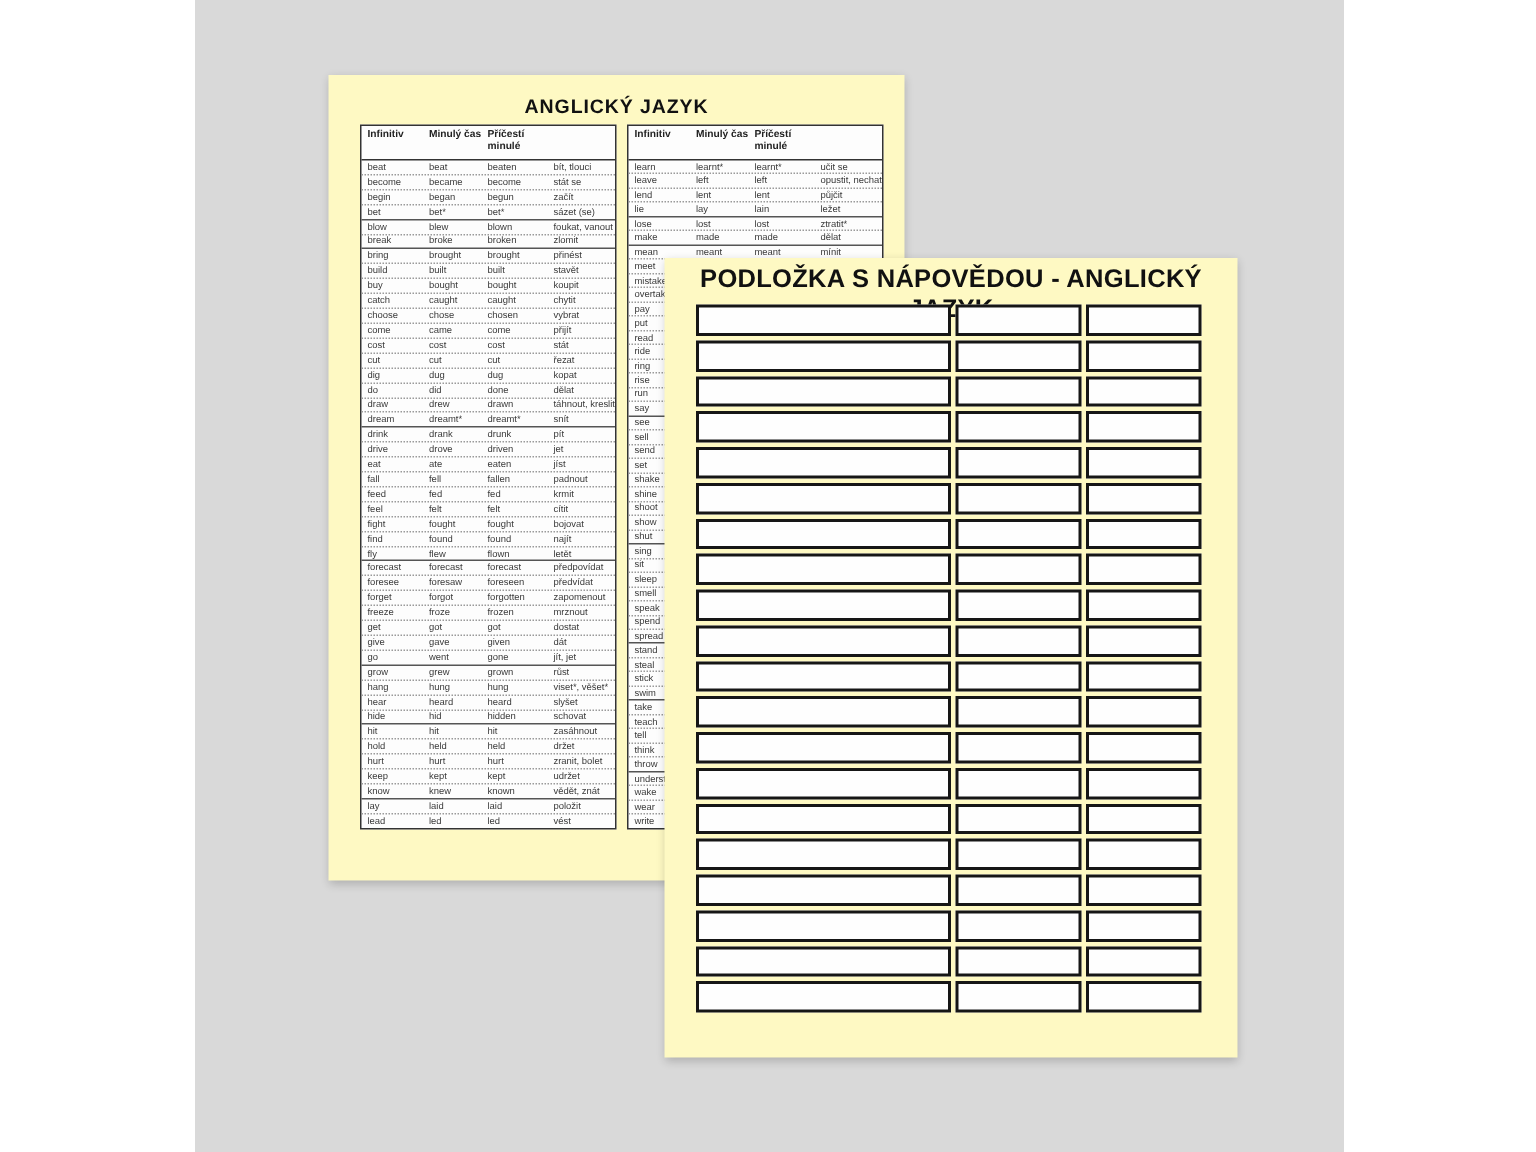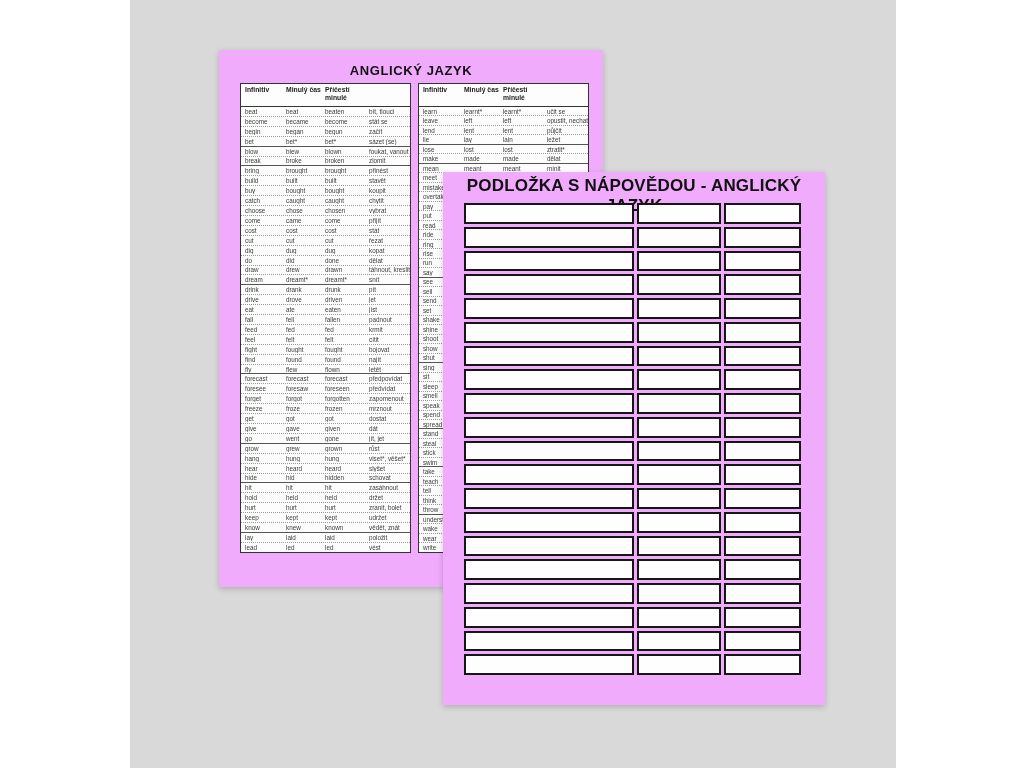--- a/index.html
+++ b/index.html
@@ -6,21 +6,21 @@
   body{
     width:1024px;height:768px;position:relative;overflow:hidden;
     background:#ffffff;
     font-family:"Liberation Sans", sans-serif;
   }
   .canvas{
     position:absolute;left:130px;top:0;width:766px;height:768px;
     background:#d9d9d9;
   }
   .page{
-    position:absolute;background:#f0abfc;
+    position:absolute;background:#fef9c3;
     box-shadow:0 2px 6px rgba(0,0,0,0.20);
   }
   
   .page-back{left:219px;top:50px;width:384px;height:537px;z-index:1;}
   .page-back .page-title{
     margin-top:13px;text-align:center;font-weight:bold;
     font-size:13px;letter-spacing:0.6px;color:#111;
   }
   .verbtable{
     position:absolute;left:21px;top:33px;width:342px;height:470px;

